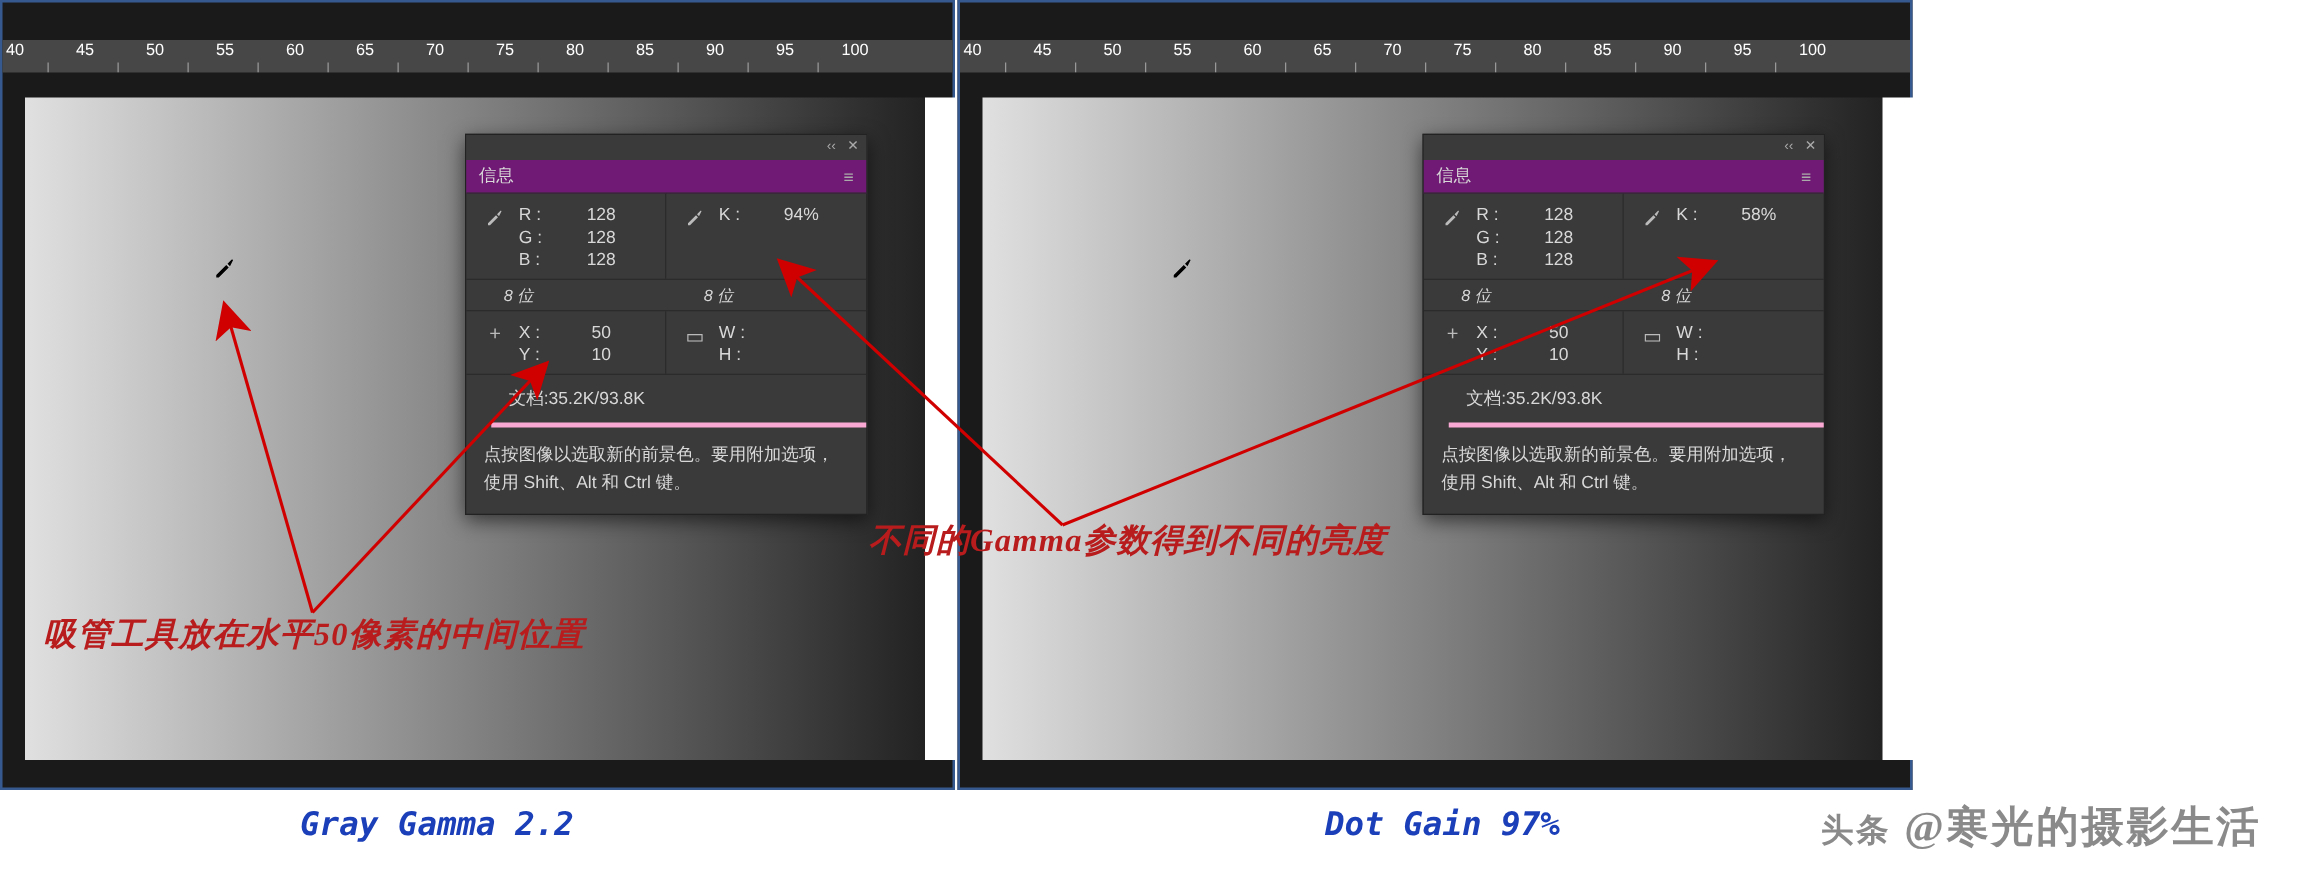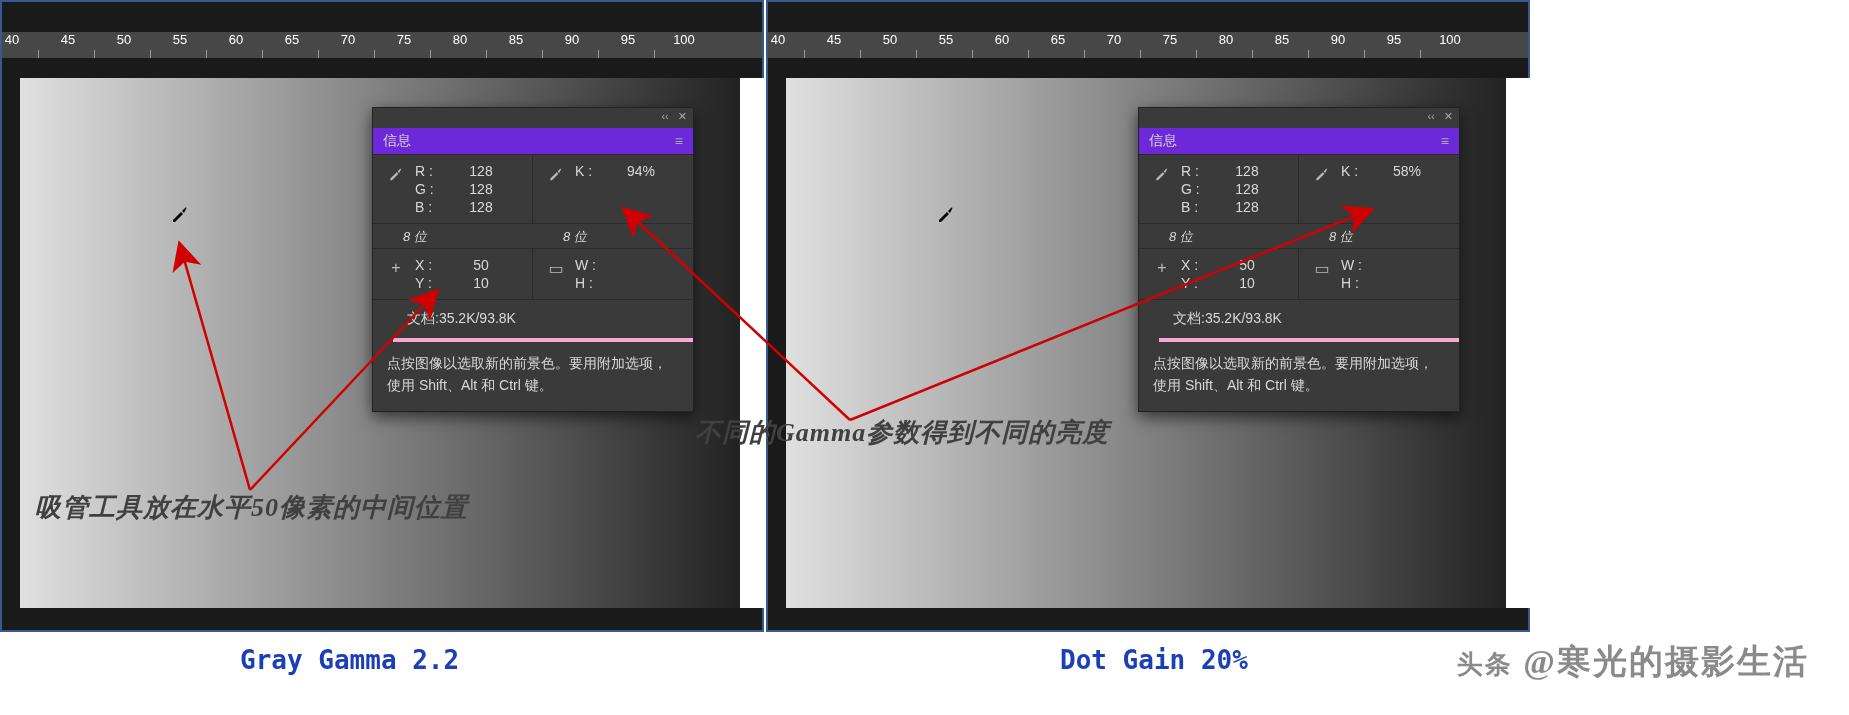--- a/index.html
+++ b/index.html
@@ -84,21 +84,21 @@
   .info-titlebar{
     height: 16px;
     background: #3a3a3a;
     text-align: right;
     padding: 2px 6px;
     font-size: 11px;
     color: #aaa;
   }
   .info-titlebar .tb-btn{ margin-left:6px; cursor:default;}
   .info-tab{
-    background:#6d28d9;
+    background:#701a75;
     padding: 4px 10px;
     font-size: 14px;
     border-bottom: 1px solid #2b2b2b;
     display:flex;
     justify-content:space-between;
     align-items:center;
     text-align:right;
   }
   .info-tab .menu-icon{ font-size:14px; color:#aaa;}
   .info-grid {
@@ -138,28 +138,29 @@
     font-size:14px;
     line-height:1.6;
   }
 
   .caption{
     position:absolute;
     font-family: "SimHei","Microsoft YaHei",monospace;
     font-weight:bold;
     font-size:26px;
     color:#1b3fb8;
+    font-style:italic;
   }
 
   .annotation{
     position:absolute;
     font-family: "KaiTi","STKaiti","SimSun",serif;
     font-size:26px;
     font-style:italic;
-    color:#404040;
+    color:#b91c1c;
     font-weight:600;
     letter-spacing:1px;
   }
 
   svg.arrows{
     position:absolute;
     top:0;left:0;
     width:1849px;height:715px;
     pointer-events:none;
   }
@@ -391,21 +392,21 @@
             </div>
         </div>
       </div>
     </div>
     <div class="doc-row">文档:35.2K/93.8K</div>
     <div class="hint-row">点按图像以选取新的前景色。要用附加选项，使用 Shift、Alt 和 Ctrl 键。</div>
   </div>
 </div>
 
 <div class="caption" style="left:240px; top:645px;">Gray Gamma 2.2</div>
-<div class="caption" style="left:1060px; top:645px;">Dot Gain 20%</div>
+<div class="caption" style="left:1060px; top:645px;">Dot Gain 97%</div>
 
 <div class="annotation" style="left:35px; top:490px;">吸管工具放在水平50像素的中间位置</div>
 <div class="annotation" style="left:695px; top:415px;">不同的Gamma参数得到不同的亮度</div>
 
 <svg class="arrows">
   <defs>
     <marker id="ah" markerWidth="12" markerHeight="12" refX="10" refY="6" orient="auto">
       <path d="M0,0 L12,6 L0,12 L3,6 Z" fill="#d00000"></path>
     </marker>
   </defs>

